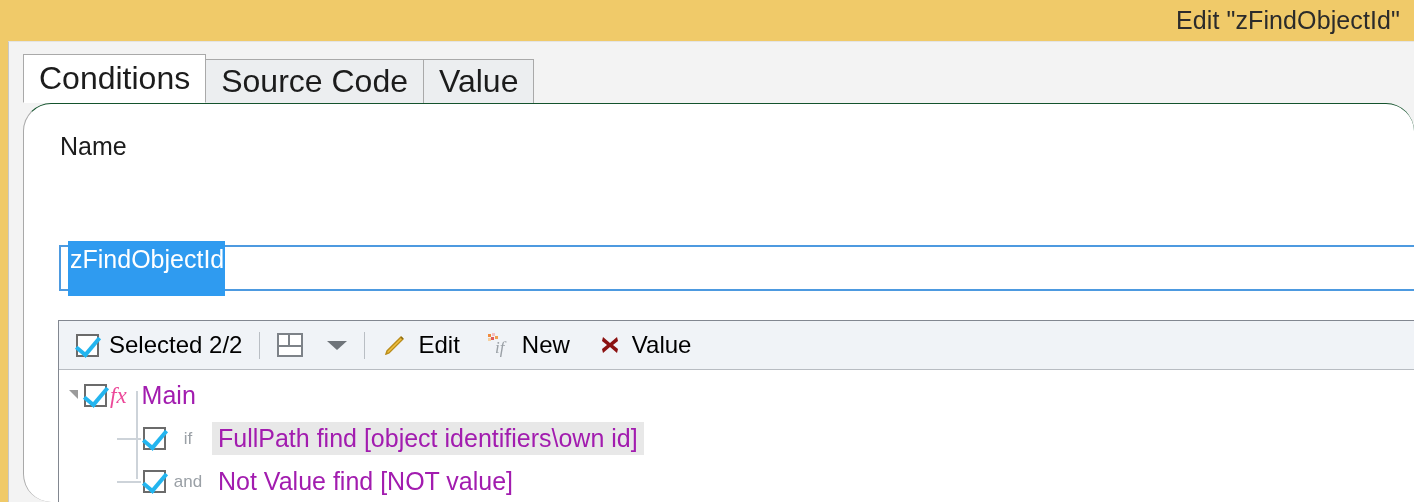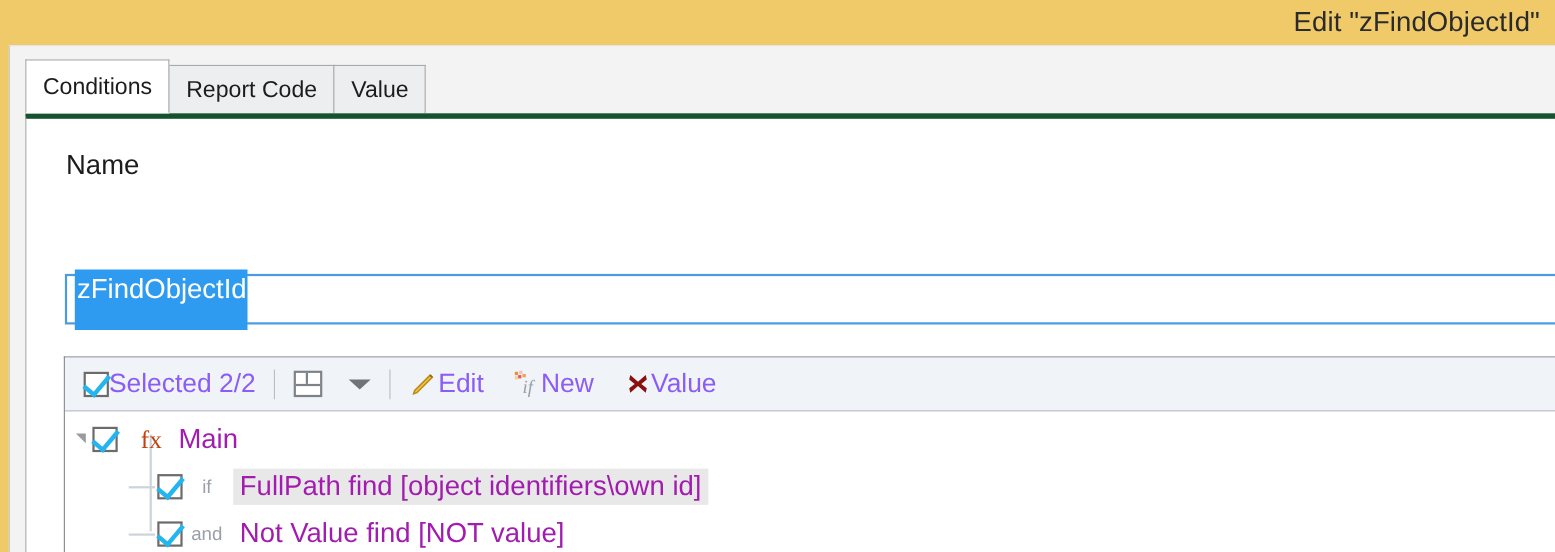--- a/index.html
+++ b/index.html
@@ -47,21 +47,21 @@
     left: 14px; top: 13px;
     height: 48px;
     display: flex;
     align-items: flex-end;
   }
   .tab {
     height: 44px;
     padding: 12px 15px;
     display: flex;
     align-items: center;
-    font-size: 21px;
+    font-size: 32px;
     color: #1c1c1c;
     background: #eceef0;
     border: 1px solid #a9a9a9;
     border-bottom: none;
     margin-right: -1px;
     white-space: nowrap;
   }
   .tab.active {
     background: #ffffff;
     height: 49px;
@@ -69,23 +69,24 @@
     z-index: 3;
     border-bottom: 1px solid #ffffff;
   }
 
   
   .tabpage {
     position: absolute;
     left: 14px; top: 61px;
     right: 0; bottom: 0;
     background: #ffffff;
-    border-top: 5px solid #14532d;
+    border-top: 1px solid #14532d;
     border-left: 1px solid #a9a9a9;
     z-index: 1;
+    border-radius: 28px;
   }
 
   .field-label {
     position: absolute;
     left: 36px; top: 28px;
     font-size: 25px;
     color: #1c1c1c;
   }
 
   .name-input {
@@ -128,21 +129,22 @@
   }
   .tb-item {
     display: flex;
     align-items: center;
     height: 40px;
     padding: 0 4px;
     white-space: nowrap;
   }
   .tb-label {
     font-size: 24px;
-    color: #8b5cf6;
+    color: #000000;
+    margin-left: 10px;
   }
   .tb-sep {
     width: 1px; height: 27px;
     background: #b9bec4;
     margin: 0 13px;
   }
 
   
   .cbox {
     position: relative;
@@ -231,23 +233,24 @@
   }
   .vline {
     position: absolute;
     left: 77px; top: 21px;
     width: 2px; height: 88px;
     background: #cdd3d9;
   }
 
   .fx-icon {
     font-family: "Liberation Serif", serif;
+    font-style: italic;
     font-size: 23px;
-    color: #c2410c;
-    margin: 0 9px 0 21px;
+    color: #ec4899;
+    margin: 0 9px 0 3px;
     flex: 0 0 auto;
   }
   .kw {
     font-size: 17px;
     color: #9aa0a6;
     margin: 0 9px 0 7px;
     flex: 0 0 auto;
     width: 30px;
     text-align: center;
     line-height: 20px;
@@ -264,21 +267,21 @@
     <span class="titlebar-text">Edit "zFindObjectId"</span>
   </div>
 
   <div class="client">
 
     <div class="tabstrip">
       <div class="tab active">
         <span>Conditions</span>
       </div>
       <div class="tab">
-        <span>Report Code</span>
+        <span>Source Code</span>
       </div>
       <div class="tab">
         <span>Value</span>
       </div>
     </div>
 
     <div class="tabpage">
 
       <div class="field-label">Name</div>
 

